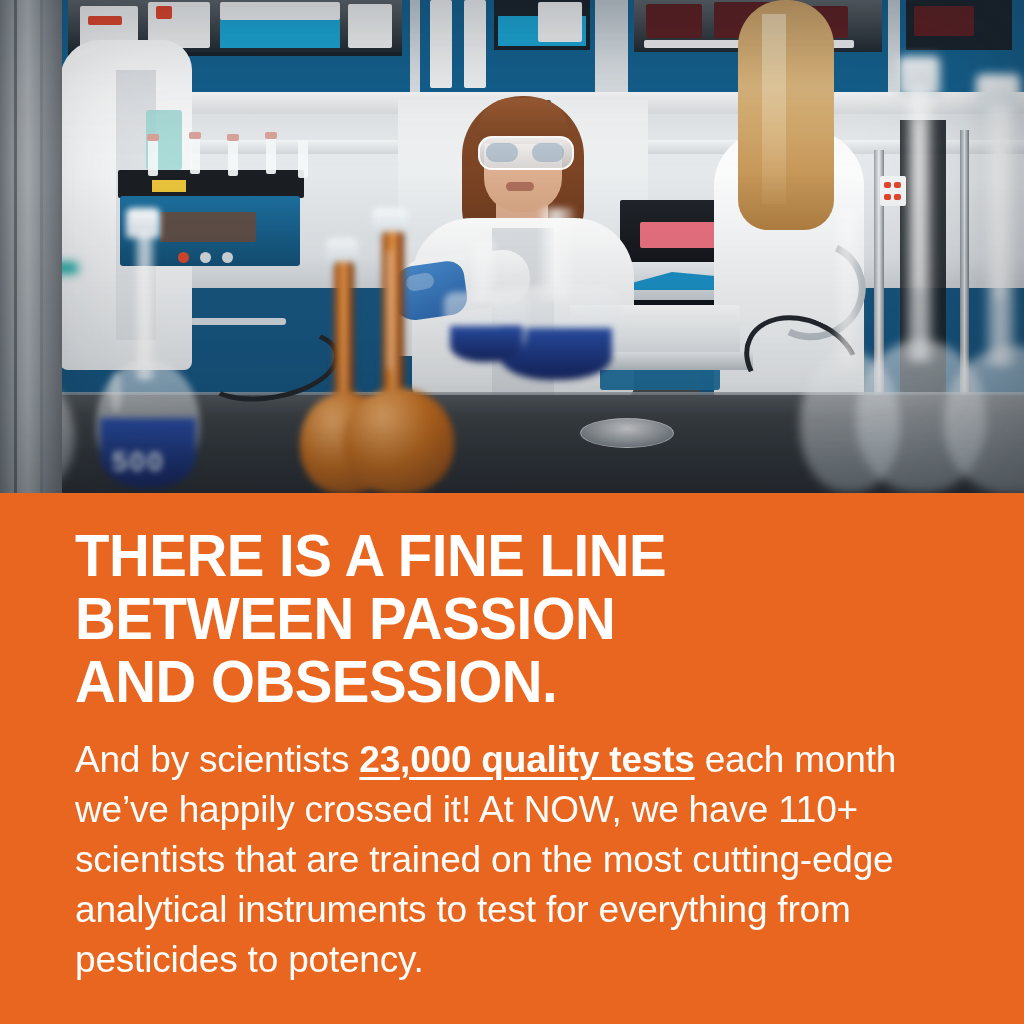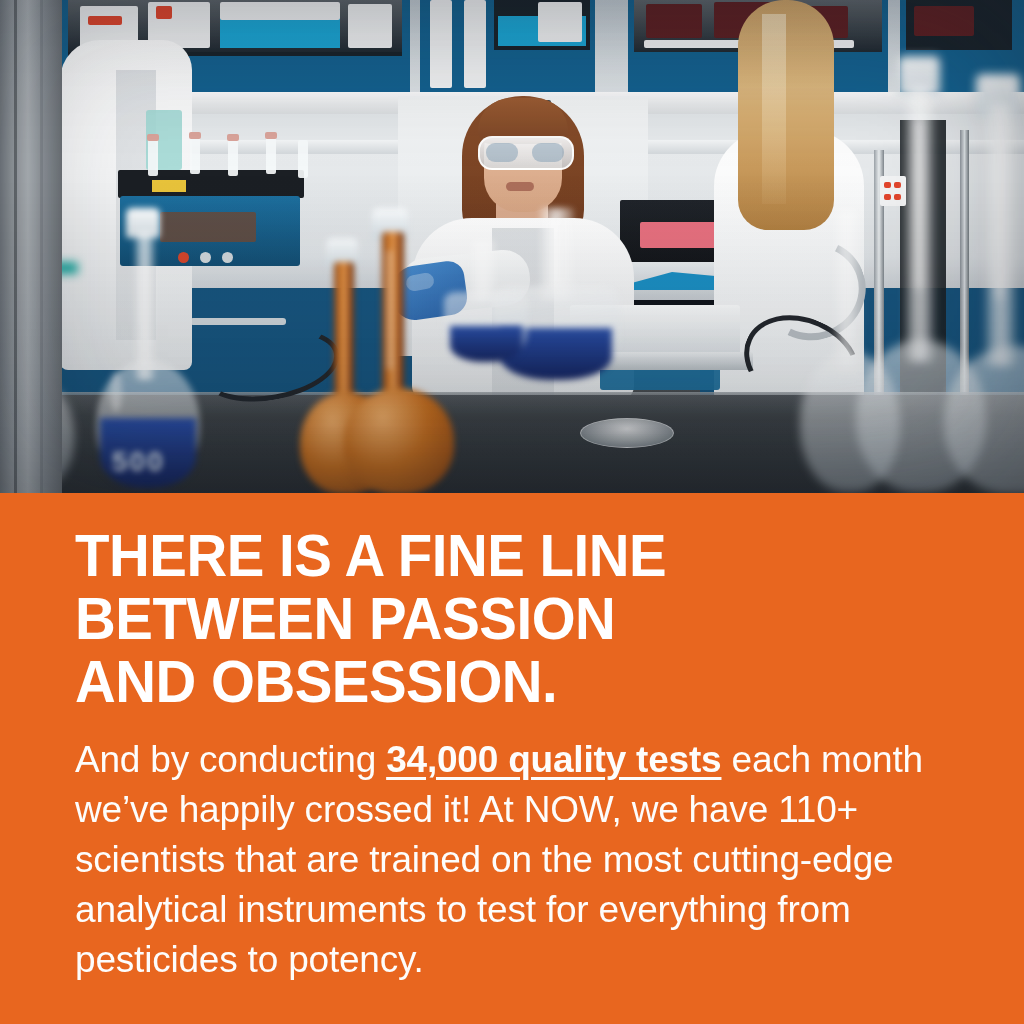--- a/index.html
+++ b/index.html
@@ -419,16 +419,16 @@
     <div class="ph vig"></div>
   </div>
 
   <div class="panel"></div>
 
   <div class="headline">THERE IS A FINE LINE
 BETWEEN PASSION
 AND OBSESSION.</div>
 
   <div class="body">
-    <span>And by conducting </span><b>34,000 quality tests</b><span> each month we’ve happily crossed it! At NOW, we have 110+ scientists that are trained on the most cutting-edge analytical instruments to test for everything from pesticides to potency.</span>
+    <span>And by scientists </span><b>23,000 quality tests</b><span> each month we’ve happily crossed it! At NOW, we have 110+ scientists that are trained on the most cutting-edge analytical instruments to test for everything from pesticides to potency.</span>
   </div>
 
 </div>
 
 </body></html>

